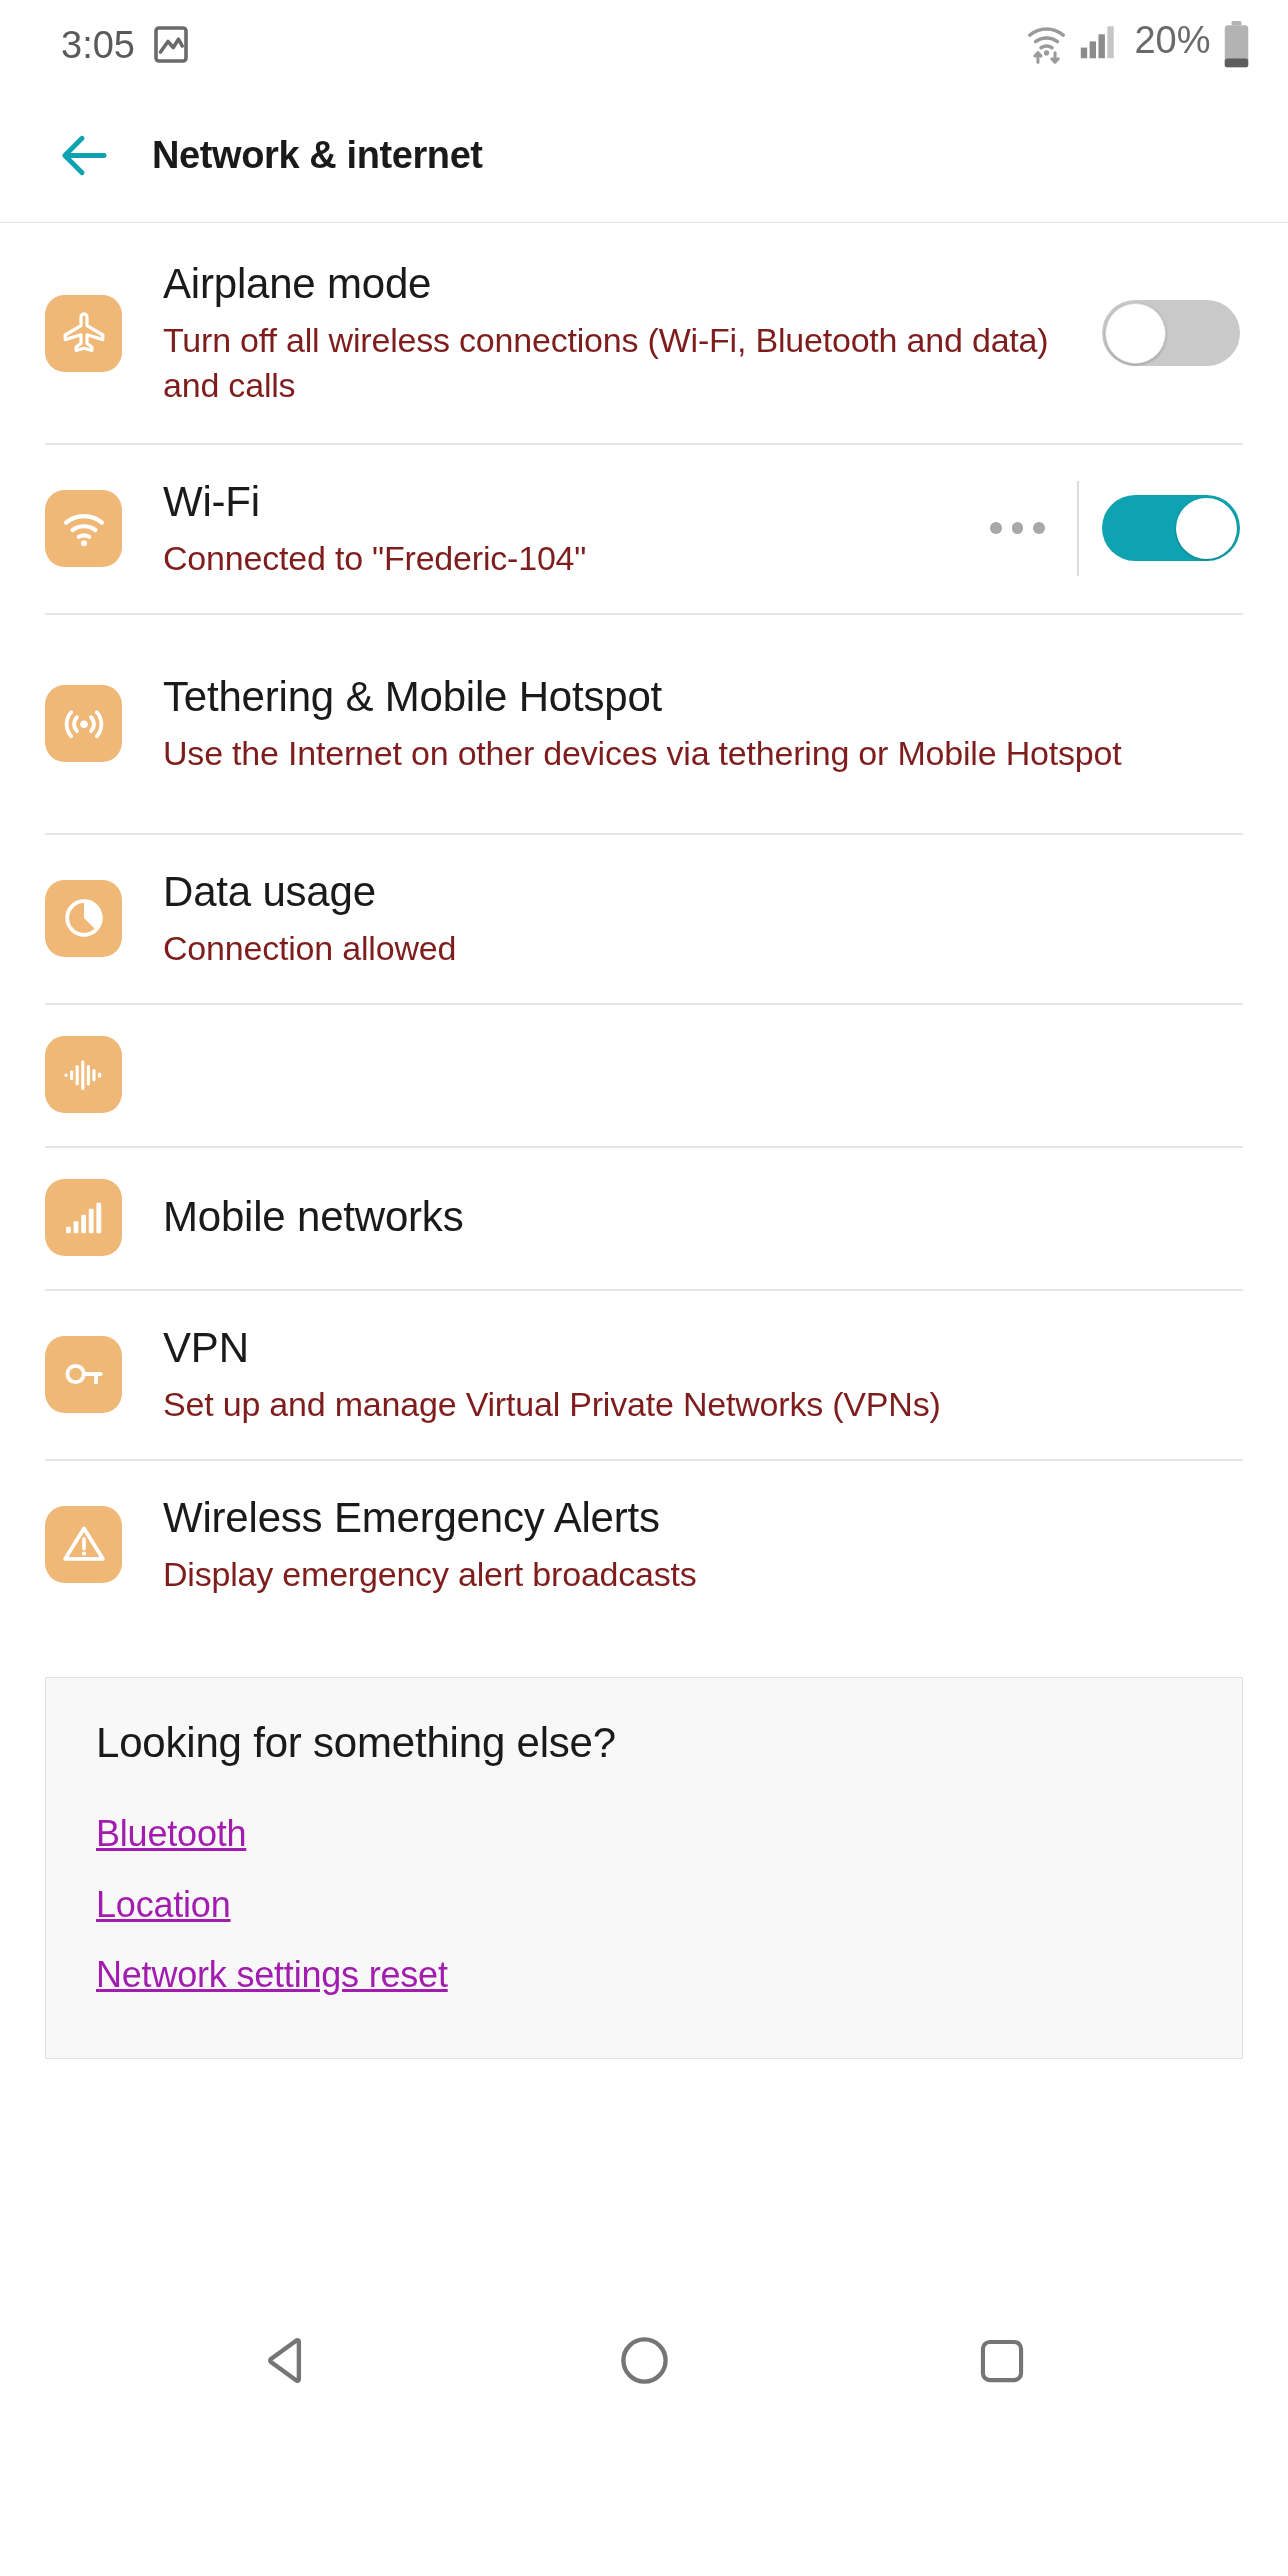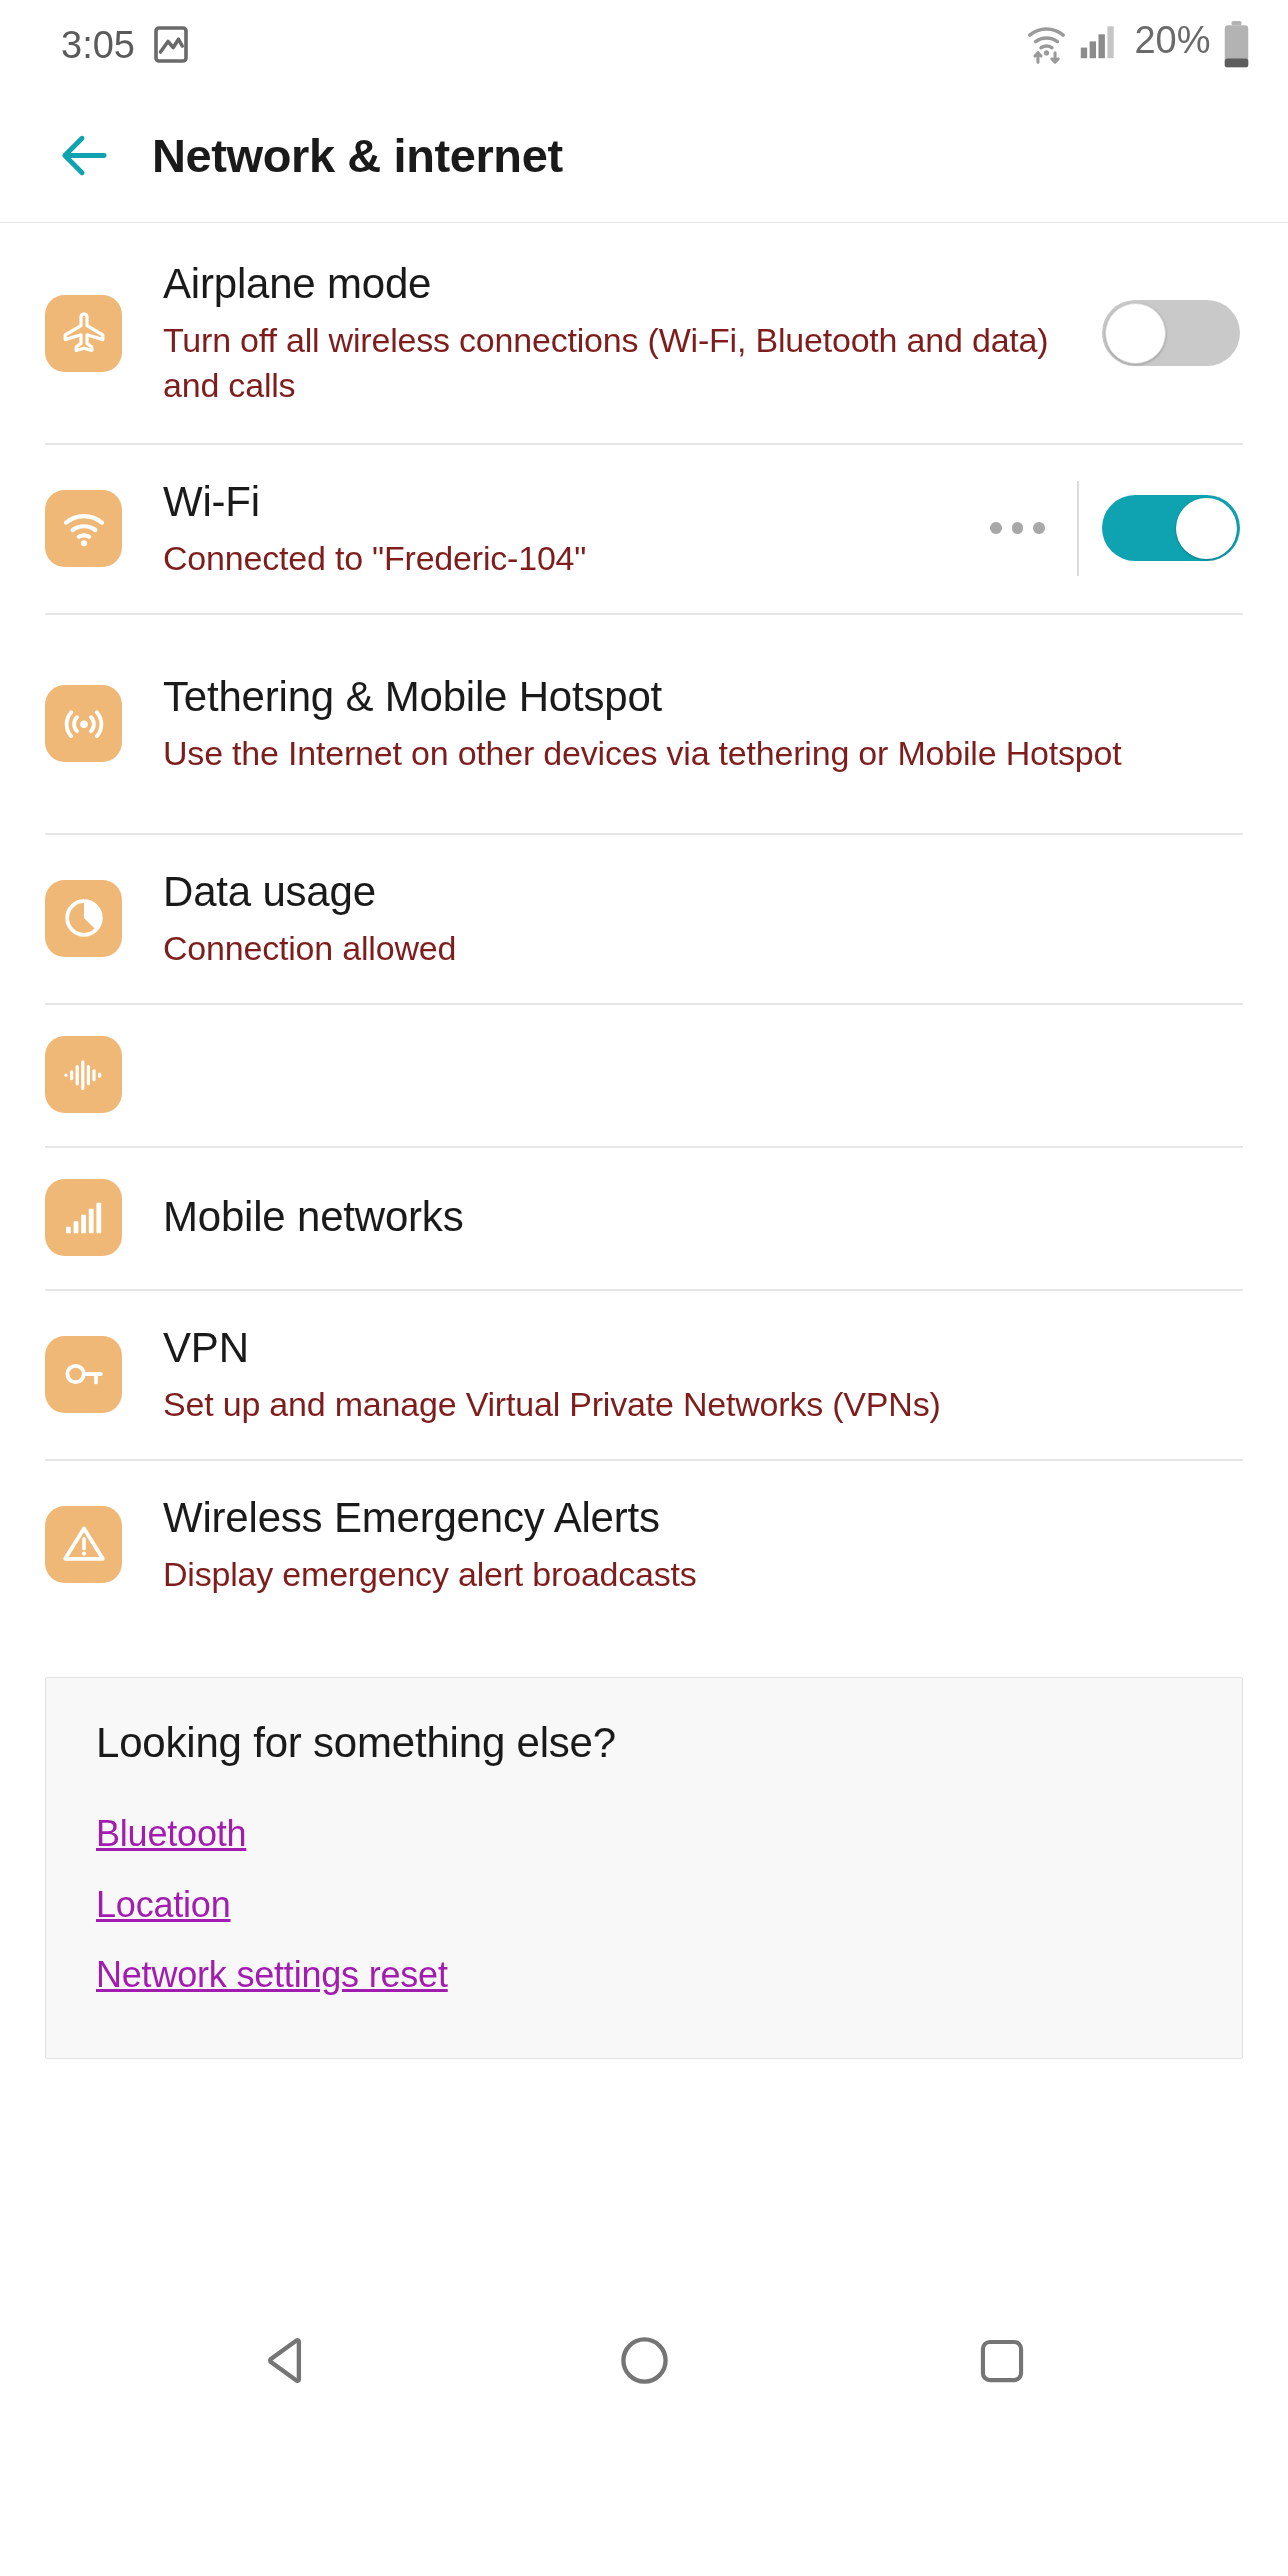--- a/index.html
+++ b/index.html
@@ -56,21 +56,21 @@
   }
   .back-btn {
     width: 68px;
     height: 68px;
     display: flex;
     align-items: center;
     justify-content: center;
     cursor: pointer;
   }
   .page-title {
-    font-size: 47px;
+    font-size: 38px;
     font-weight: bold;
     color: #1a1a1a;
     margin-left: 34px;
     letter-spacing: -0.4px;
   }
 
   
   .list {
     flex: 1 1 auto;
     display: flex;

